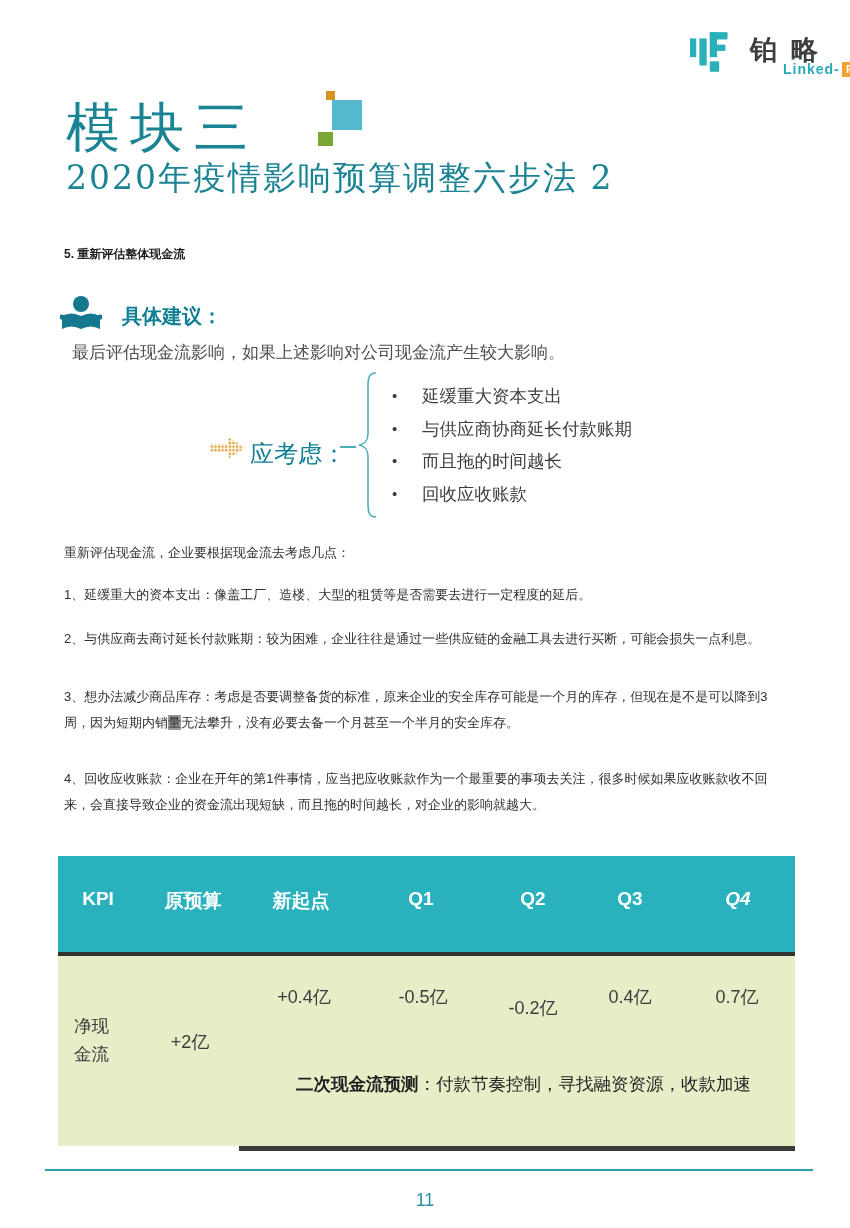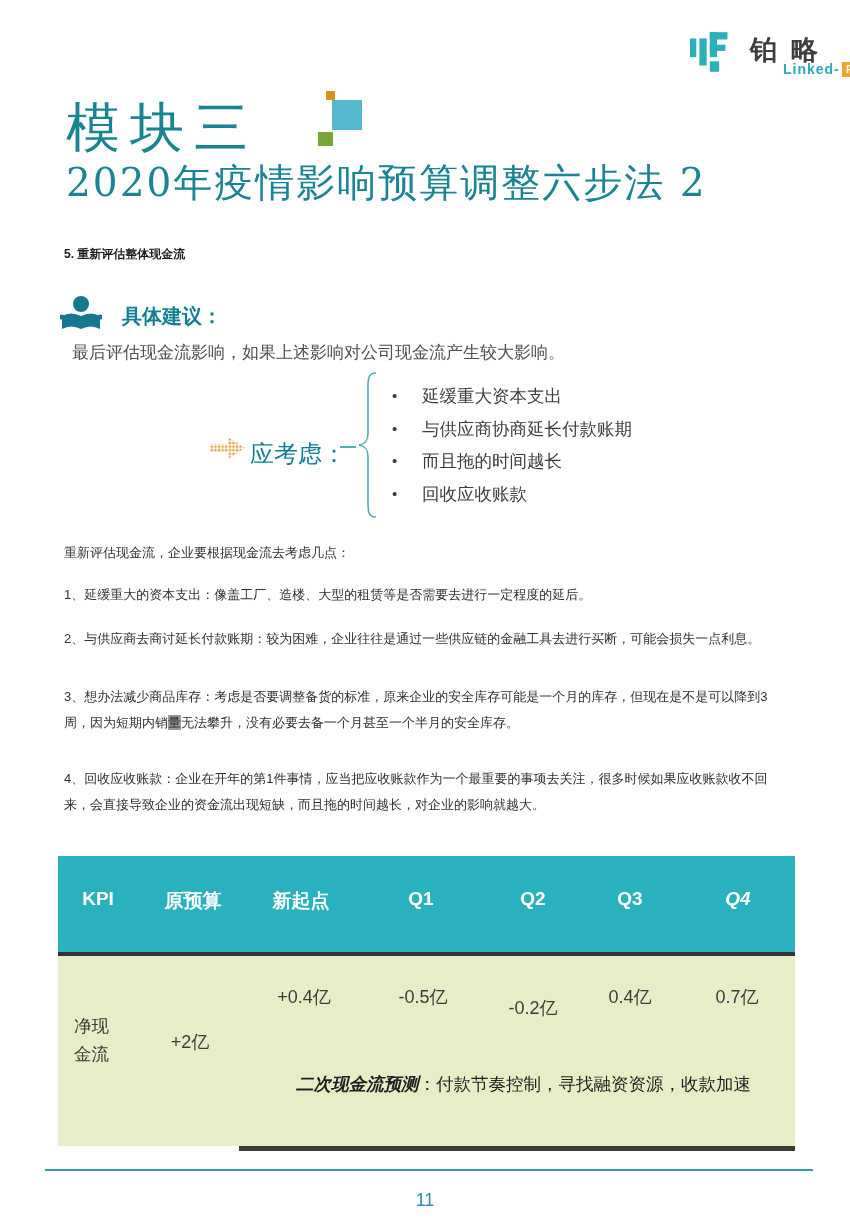--- a/index.html
+++ b/index.html
@@ -19,21 +19,21 @@
     display:flex; align-items:center; justify-content:center; }
 
   
   .sq { position:absolute; }
   .sq-orange { left:326px; top:91px; width:9px;  height:9px;  background:#d79320; }
   .sq-teal   { left:332px; top:100px; width:30px; height:30px; background:#55b9cd; }
   .sq-green  { left:318px; top:132px; width:15px; height:14px; background:#78a733; }
 
   .module-title { left:66px; top:92px; font-size:54px; color:#1a8494;
     font-family:"DejaVu Serif","Liberation Serif",serif; letter-spacing:10px; }
-  .page-subtitle { left:66px; top:156px; font-size:39px; color:#1a8494;
+  .page-subtitle { left:66px; top:156px; font-size:33px; color:#1a8494;
     font-family:"DejaVu Serif","Liberation Serif",serif; letter-spacing:2px; }
 
   .section-heading { left:64px; top:246px; font-size:12px; font-weight:bold; color:#1f1f1f; }
 
   .advice-label { left:122px; top:303px; font-size:20px; font-weight:bold; color:#0f7f93; }
   .advice-intro { left:72px; top:341px; font-size:17px; color:#4f4f4f; }
 
   .consider-label { left:250px; top:438px; font-size:24px; font-weight:normal; color:#0f7f93; }
   .connector { left:340px; top:446px; width:16px; height:2px; background:#4fadb9; }
   .bullet-item { position:absolute; left:392px; font-size:17.5px; color:#3d3d3d; }
@@ -45,21 +45,21 @@
   
   .tbl-header { left:58px; top:856px; width:737px; height:96px; background:#29b2be; }
   .tbl-divider { left:58px; top:952px; width:737px; height:4px; background:#333333; }
   .tbl-body { left:58px; top:956px; width:737px; height:190px; background:#e5eec7; }
   .th-cell { position:absolute; top:888px; width:100px; text-align:center;
     font-size:19px; font-weight:bold; color:#ffffff; }
   .td-val { position:absolute; top:985px; width:110px; text-align:center; font-size:18px; color:#3c3c3c; }
   .row-label { position:absolute; left:74px; font-size:17.5px; color:#3c3c3c; }
   .orig-budget { left:155px; top:1030px; width:70px; text-align:center; font-size:18px; color:#3c3c3c; }
   .tbl-note { left:296px; top:1072px; font-size:17.5px; color:#1f1f1f; }
-  .tbl-note b { font-weight:bold;font-style:italic; }
+  .tbl-note b { font-weight:bold; }
   .tbl-bottom-bar { left:239px; top:1146px; width:556px; height:5px; background:#3b3b3b; }
 
   .footer-rule { left:45px; top:1169px; width:768px; height:2px; background:#2d9eab; }
   .page-number { left:0; top:1190px; width:850px; text-align:center; font-size:18px; color:#2e90a4; }
 </style>
 </head>
 <body>
 
 <div class="page">
 

